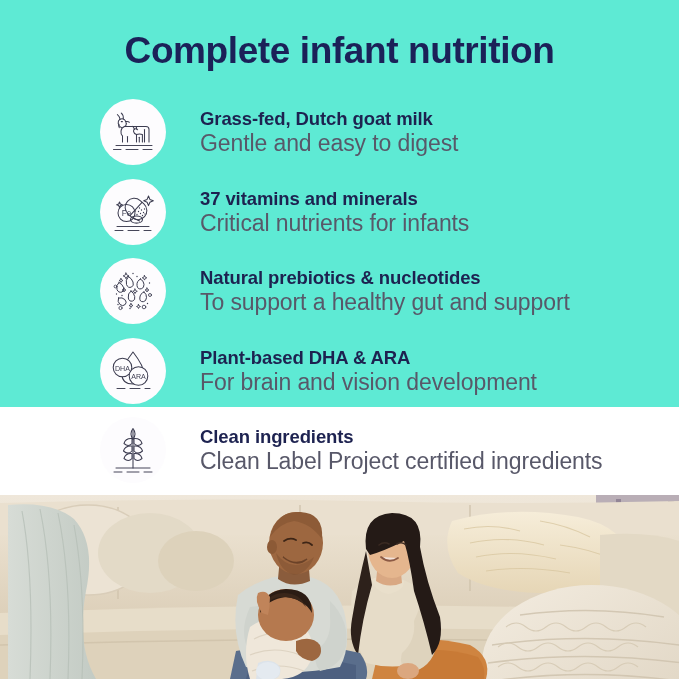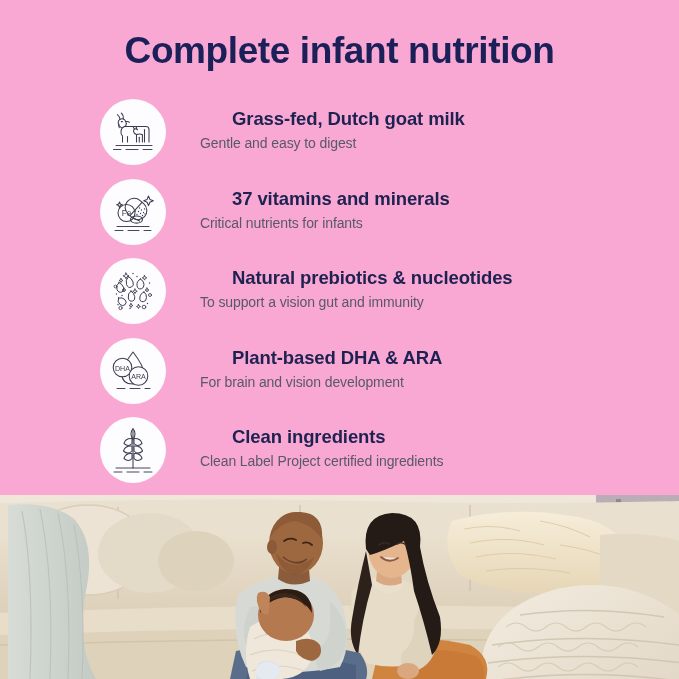--- a/index.html
+++ b/index.html
@@ -19,22 +19,22 @@
     height: 679px;
     overflow: hidden;
   }
 
   
   .feature-panel {
     position: absolute;
     left: 0;
     top: 0;
     width: 679px;
-    height: 495px;
-    background: #f9a8d4;
+    height: 407px;
+    background: #5eead4;
     box-sizing: border-box;
   }
 
   .headline {
     position: absolute;
     left: 0;
     top: 29px;
     width: 679px;
     text-align: center;
     font-size: 37px;
@@ -81,25 +81,24 @@
     padding-top: 8px;
   }
 
   .feature-title {
     font-size: 18.5px;
     line-height: 23px;
     font-weight: 700;
     color: #1d2250;
     letter-spacing: -0.1px;
     white-space: nowrap;
-    margin-left: 32px;
   }
 
   .feature-sub {
-    font-size: 14px;
+    font-size: 23px;
     line-height: 24px;
     font-weight: 400;
     color: #585869;
     letter-spacing: -0.1px;
     white-space: nowrap;
     margin-top: 1px;
   }
 
   
   .photo {
@@ -244,21 +243,21 @@
             <g stroke-width="0.85">
               <circle cx="44" cy="49" r="1.8"></circle>
               <circle cx="20.5" cy="50" r="1.6"></circle>
               <circle cx="50" cy="37" r="1.5"></circle>
               <circle cx="15.5" cy="28.5" r="1.4"></circle>
             </g>
           </svg>
         </div>
         <div class="feature-text">
           <div class="feature-title">Natural prebiotics &amp; nucleotides</div>
-          <div class="feature-sub">To support a vision gut and immunity</div>
+          <div class="feature-sub">To support a healthy gut and support</div>
         </div>
       </div>
 
       <div class="feature-row">
         <div class="icon-badge">
           <svg width="66" height="66" viewBox="0 0 66 66" fill="none" stroke="#3c3c50" stroke-width="1.05" stroke-linecap="round" stroke-linejoin="round">
 
             <path d="M33 14 Q22 28 22 36.5 Q22 46 33 46 Q44 46 44 36.5 Q44 28 33 14 Z"></path>
 
             <circle cx="22.5" cy="29.5" r="9.3" fill="#fdfcfe"></circle>

